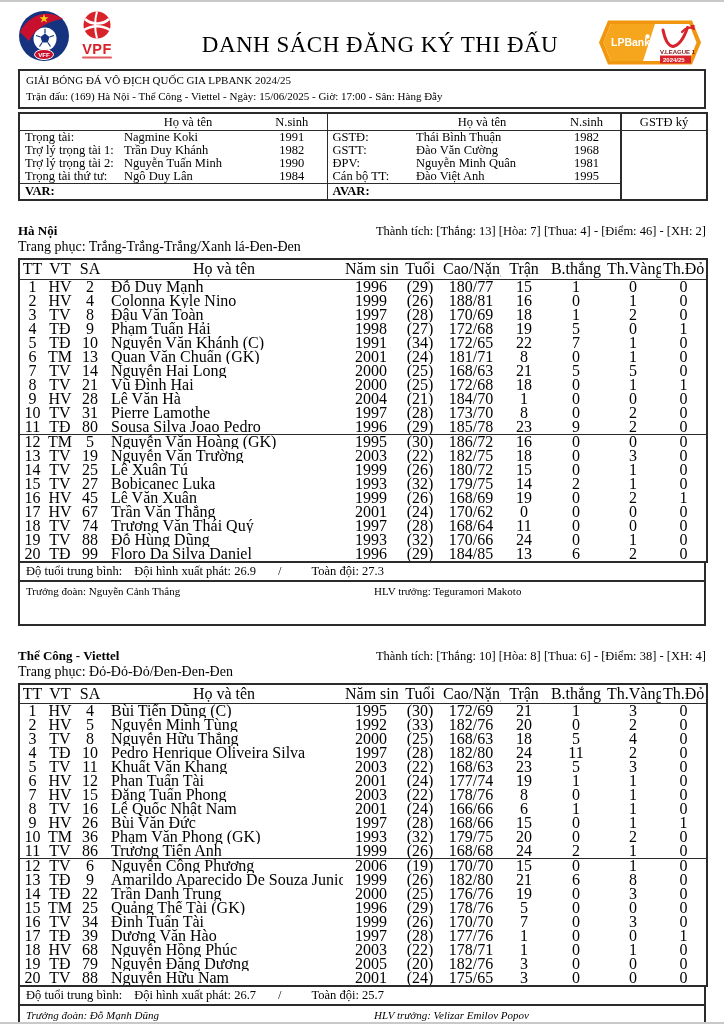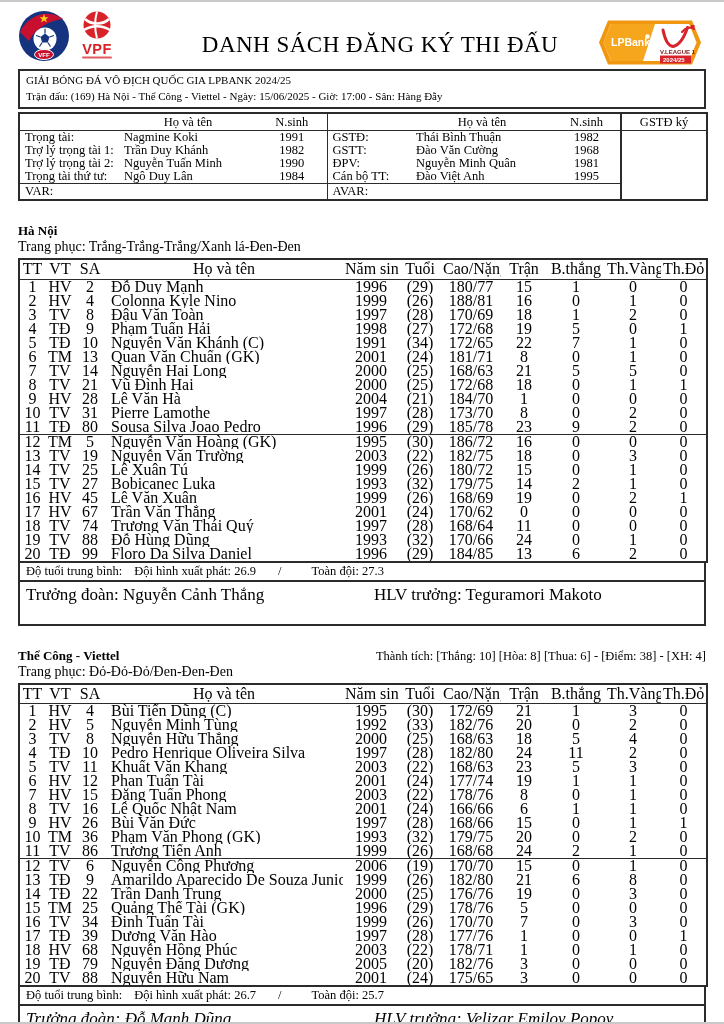--- a/index.html
+++ b/index.html
@@ -21,40 +21,40 @@
   
   .info-box { border: 2px solid #2b2b2b; padding: 2px 6px 3px; font-size: 11px; line-height: 1.42; margin-top: 2px; }
 
   
   table.officials { width: 100%; border-collapse: collapse; border: 2px solid #2b2b2b; font-size: 12.5px; margin-top: 3px; table-layout: fixed; }
   .officials td { padding: 0 5px; line-height: 12.8px; vertical-align: middle; white-space: nowrap; overflow: hidden; }
   .officials tr.hrow td { border-bottom: 1.5px solid #2b2b2b; text-align: center; height: 17px; }
   .officials td.split { border-right: 1px solid #2b2b2b; }
   .officials td.sign { border-left: 2px solid #2b2b2b; text-align: center; }
   .officials td.year { text-align: center; }
-  .officials tr.varrow td { border-top: 1px solid #2b2b2b; height: 17px; }
+  .officials tr.varrow td { border-top: 1px solid #2b2b2b; height: 17px; font-weight: bold; }
   .officials tr.datarow td { height: 13.2px; }
 
   
   .team-head { display: flex; justify-content: space-between; align-items: baseline; margin-top: 22px; font-size: 12.5px; }
   .team-name { font-weight: bold; font-size: 13px; }
   .kit { font-size: 14px; margin: 0 0 3px; }
 
   table.players { width: 100%; border-collapse: collapse; border: 2px solid #2b2b2b; font-size: 16px; table-layout: fixed; }
   .players th { font-weight: normal; border-bottom: 1px solid #2b2b2b; height: 20px; padding: 0 2px; white-space: nowrap; overflow: hidden; }
   .players td { padding: 0 2px; height: 14px; line-height: 14px; text-align: center; white-space: nowrap; overflow: hidden; }
   .players td.l { text-align: left; padding-left: 6px; }
   .players tbody tr:nth-child(12) td { border-top: 1.5px solid #2b2b2b; }
 
   .avg-row { border: 2px solid #2b2b2b; margin-top: -2px; font-size: 12.5px; padding: 2px 6px; display: flex; align-items: center; height: 21px; }
   .avg-row .b { margin-left: 12px; }
   .avg-row .s { margin-left: 22px; }
   .avg-row .c { margin-left: 30px; }
 
-  .staff-row { border: 2px solid #2b2b2b; margin-top: -2px; font-size: 17px; padding: 3px 6px 0; display: flex; align-items: flex-start; }
+  .staff-row { border: 2px solid #2b2b2b; margin-top: -2px; font-size: 11px; padding: 3px 6px 0; display: flex; align-items: flex-start; }
   .staff-row .manager { width: 348px; }
   .staff1 { height: 46px; }
   .staff2 { height: 42px; font-style: italic; }
 
   svg text { font-family: "Liberation Sans", sans-serif; }
 </style>
 </head>
 <body>
 
 <div class="page">
@@ -157,20 +157,21 @@
     <tr class="varrow">
       <td colspan="3" class="split">VAR:</td>
       <td colspan="3">AVAR:</td>
     </tr>
   </tbody>
     </table>
 
   <section>
     <div class="team-head">
       <span class="team-name">Hà Nội</span>
+      <span>Thành tích: [Thắng: 13] [Hòa: 7] [Thua: 4] - [Điểm: 46] - [XH: 2]</span>
     </div>
     <div class="kit">Trang phục: Trắng-Trắng-Trắng/Xanh lá-Đen-Đen</div>
     <table class="players">
       <colgroup>
         <col style="width:26px">
           <col style="width:30px">
           <col style="width:30px">
           <col style="width:238px">
         <col style="width:56px">
           <col style="width:42px">

